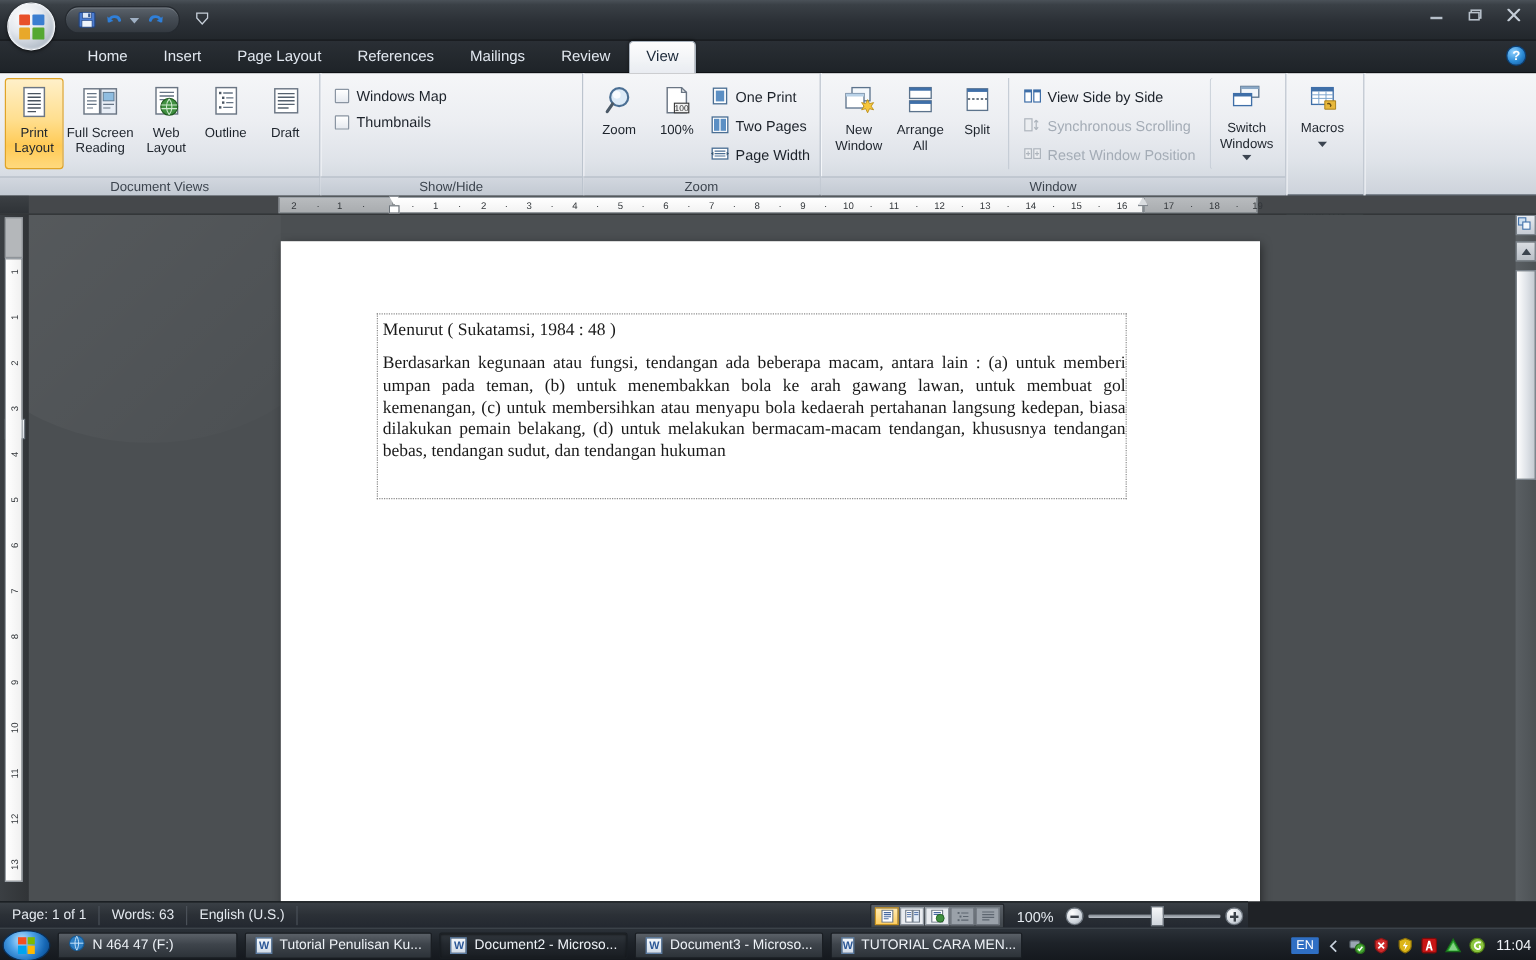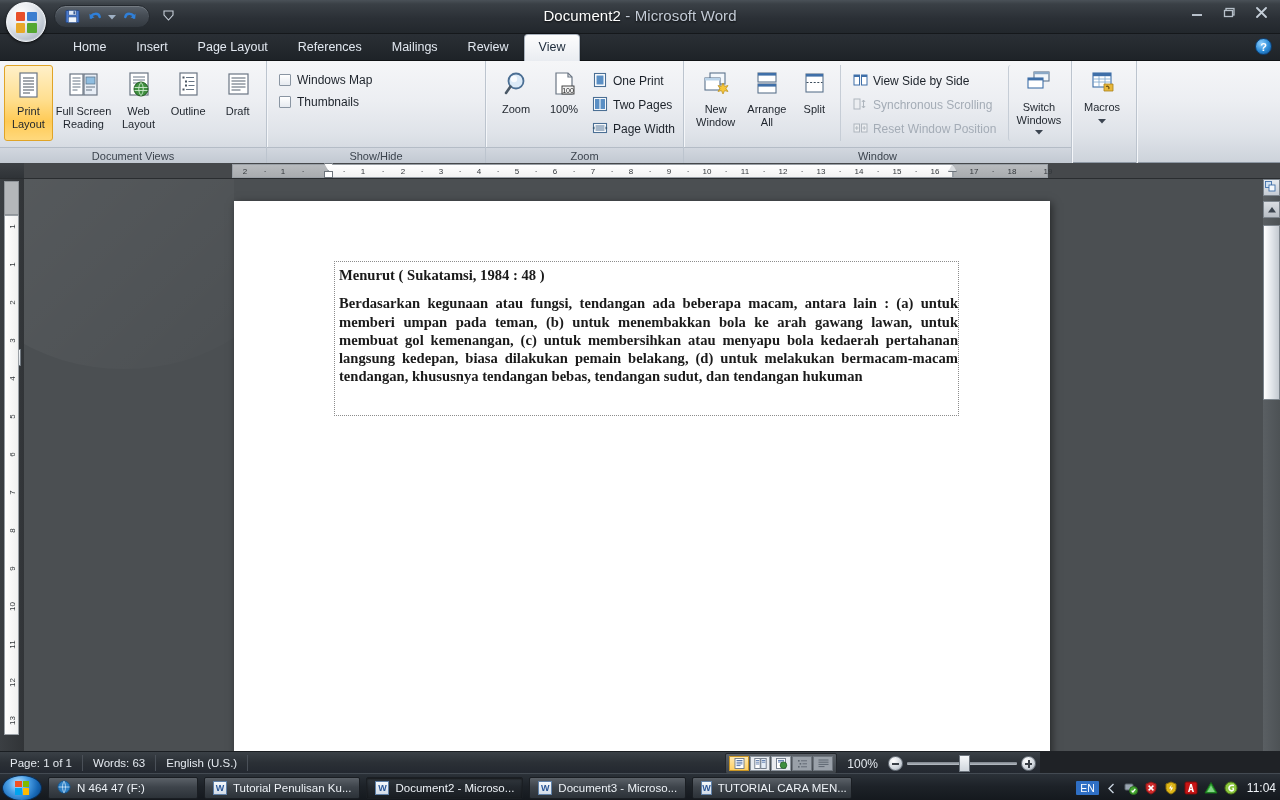--- a/index.html
+++ b/index.html
@@ -172,24 +172,23 @@
   #tabsel{
     position:absolute; left:4px; top:170px; width:17px; height:17px;
     background:linear-gradient(180deg,#f4f6f8,#dadee4); border:1px solid #717981;
     display:flex; align-items:center; justify-content:center;
   }
   #page{
     position:absolute; left:234px; top:22px; width:816px; height:560px;
     background:#ffffff; box-shadow:2px 2px 8px rgba(0,0,0,.5);
   }
   #textframe{
-    position:absolute; left:100px; top:60px; width:625px; height:155px;
+    position:absolute; left:80px; top:60px; width:625px; height:155px;
     border:1px dotted #8c8c8c;
     padding:4px 0 0 4px;
-    font-weight:bold;
   }
   .doc-p{
     font-family:"Liberation Serif", serif;
     font-size:14.6px; color:#1a1a1a; line-height:18.3px;
   }
   .doc-p.first{ margin-bottom:10px; }
   .doc-p.just{ text-align:justify; }
 
   #vscroll{
     position:absolute; right:0; top:0; width:17px; height:572px;
@@ -307,23 +306,20 @@
       </svg>
     </div>
   </div>
 
   <div id="qat-more">
     <svg width="11" height="12" viewBox="0 0 11 12">
       <path d="M1 1 L10 1 L10 5 L5.5 10 L1 5 Z" fill="none" stroke="#c7cfd9" stroke-width="1.1"></path>
     </svg>
   </div>
 
-  <div id="title-text">
-    <span>Document2</span><span class="suffix"> - Microsoft Word</span>
-  </div>
 
   <div id="wincontrols">
     <div class="wc">
       <svg width="13" height="11" viewBox="0 0 13 11">
           <rect x="1" y="7" width="10" height="2" fill="#b7c0ca"></rect>
         </svg>
     </div>
     <div class="wc">
       <svg width="13" height="11" viewBox="0 0 13 11">
         <rect x="3" y="1.5" width="8" height="6.5" fill="none" stroke="#b7c0ca" stroke-width="1.3"></rect>

